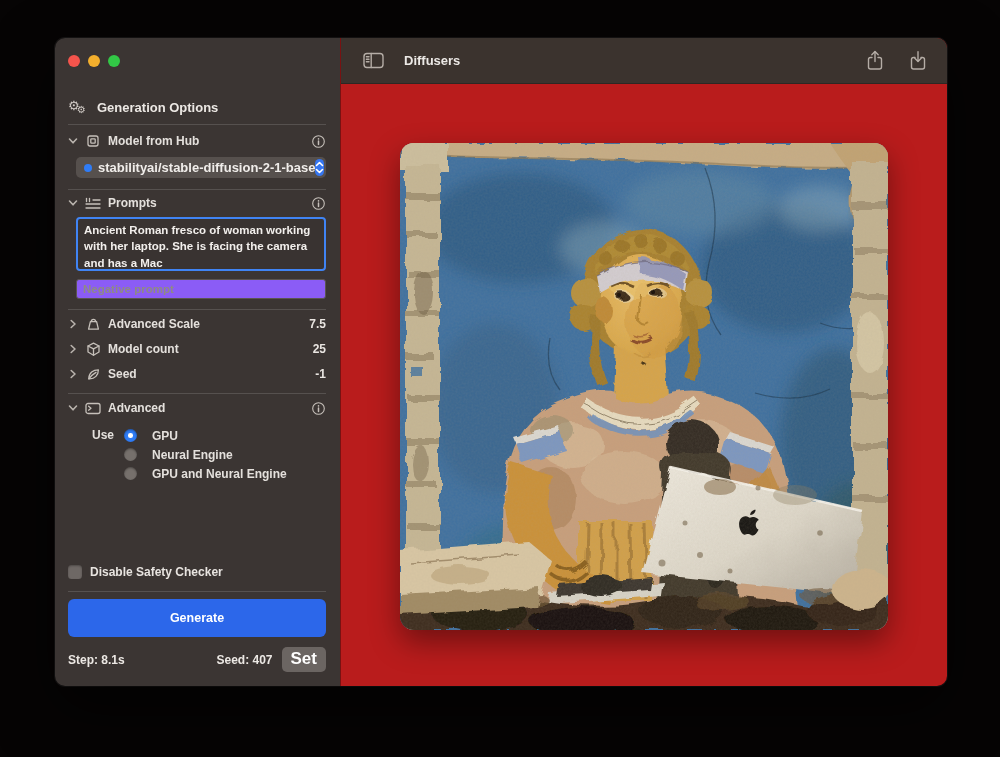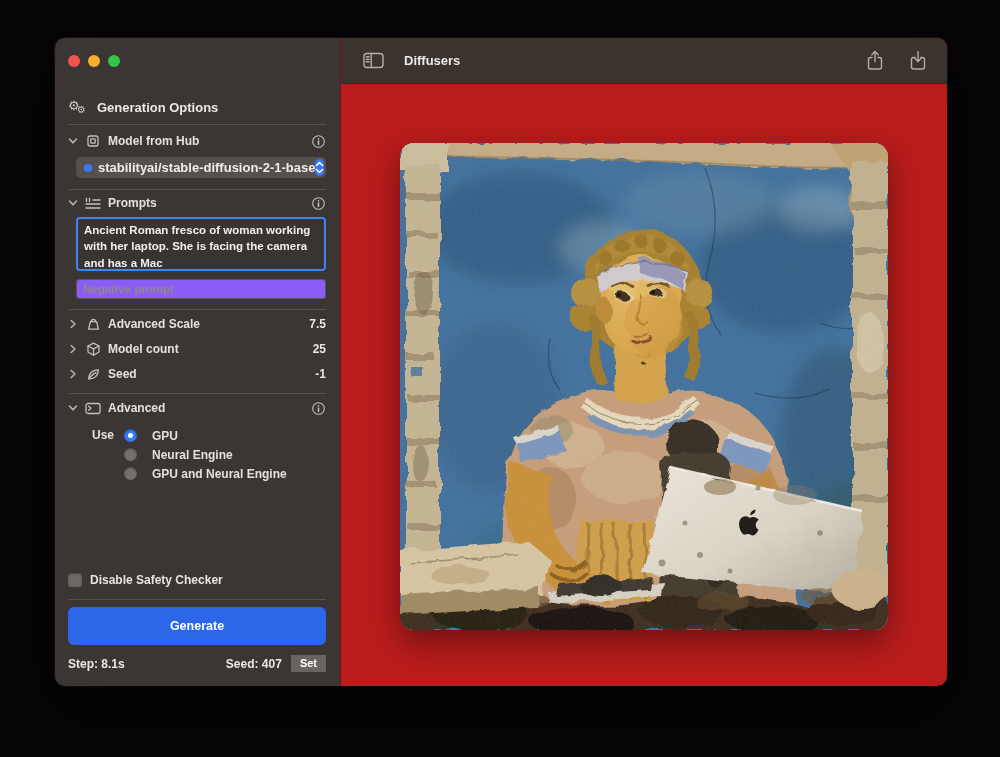--- a/index.html
+++ b/index.html
@@ -63,22 +63,22 @@
 
   .check-row { display:flex; align-items:flex-start; gap:8px; height:18px; }
   .checkbox { width:14px; height:14px; border-radius:3.5px; background:#6e6865;
               box-shadow:inset 0 1px 2px rgba(0,0,0,.3); }
   .check-label { font-size:12px; font-weight:bold; color:#e8e4e0; }
 
   .generate-btn { margin-top:7px; height:38px; border:none; border-radius:6px; background:#2c67ea;
                   color:#fff; font-family:inherit; font-size:12.5px; font-weight:bold; cursor:default; width:100%; }
 
   .status-row { display:flex; align-items:center; margin-top:10px; font-size:12px; font-weight:bold; color:#ece8e4; }
-  .set-btn { margin-left:9px; background:#6b6562; border:none; border-radius:0; color:#fff;
-             font-family:inherit; font-size:11px; font-weight:bold; padding:2px 9px 3px; cursor:default; }
+  .set-btn { margin-left:9px; background:#6b6562; border:none; border-radius:5px; color:#fff;
+             font-family:inherit; font-size:17px; font-weight:bold; padding:2px 9px 3px; cursor:default; }
 
   
   .main { flex:1; background:#b91c1c; display:flex; flex-direction:column; border-left:1px solid rgba(0,0,0,.35); }
   .titlebar { height:46px; flex:0 0 46px; background:#3b332e; display:flex; align-items:center;
               padding:0 20px 0 22px; border-bottom:1px solid rgba(0,0,0,.22); }
   .tb-title { font-size:13px; font-weight:bold; color:#ece9e6; margin-left:19px; }
   .tb-spacer { flex:1; }
   .tb-icons { display:flex; gap:25px; }
   svg.tbicn { stroke:#b5ada6; fill:none; stroke-width:1.4; stroke-linecap:round; stroke-linejoin:round; }
 

